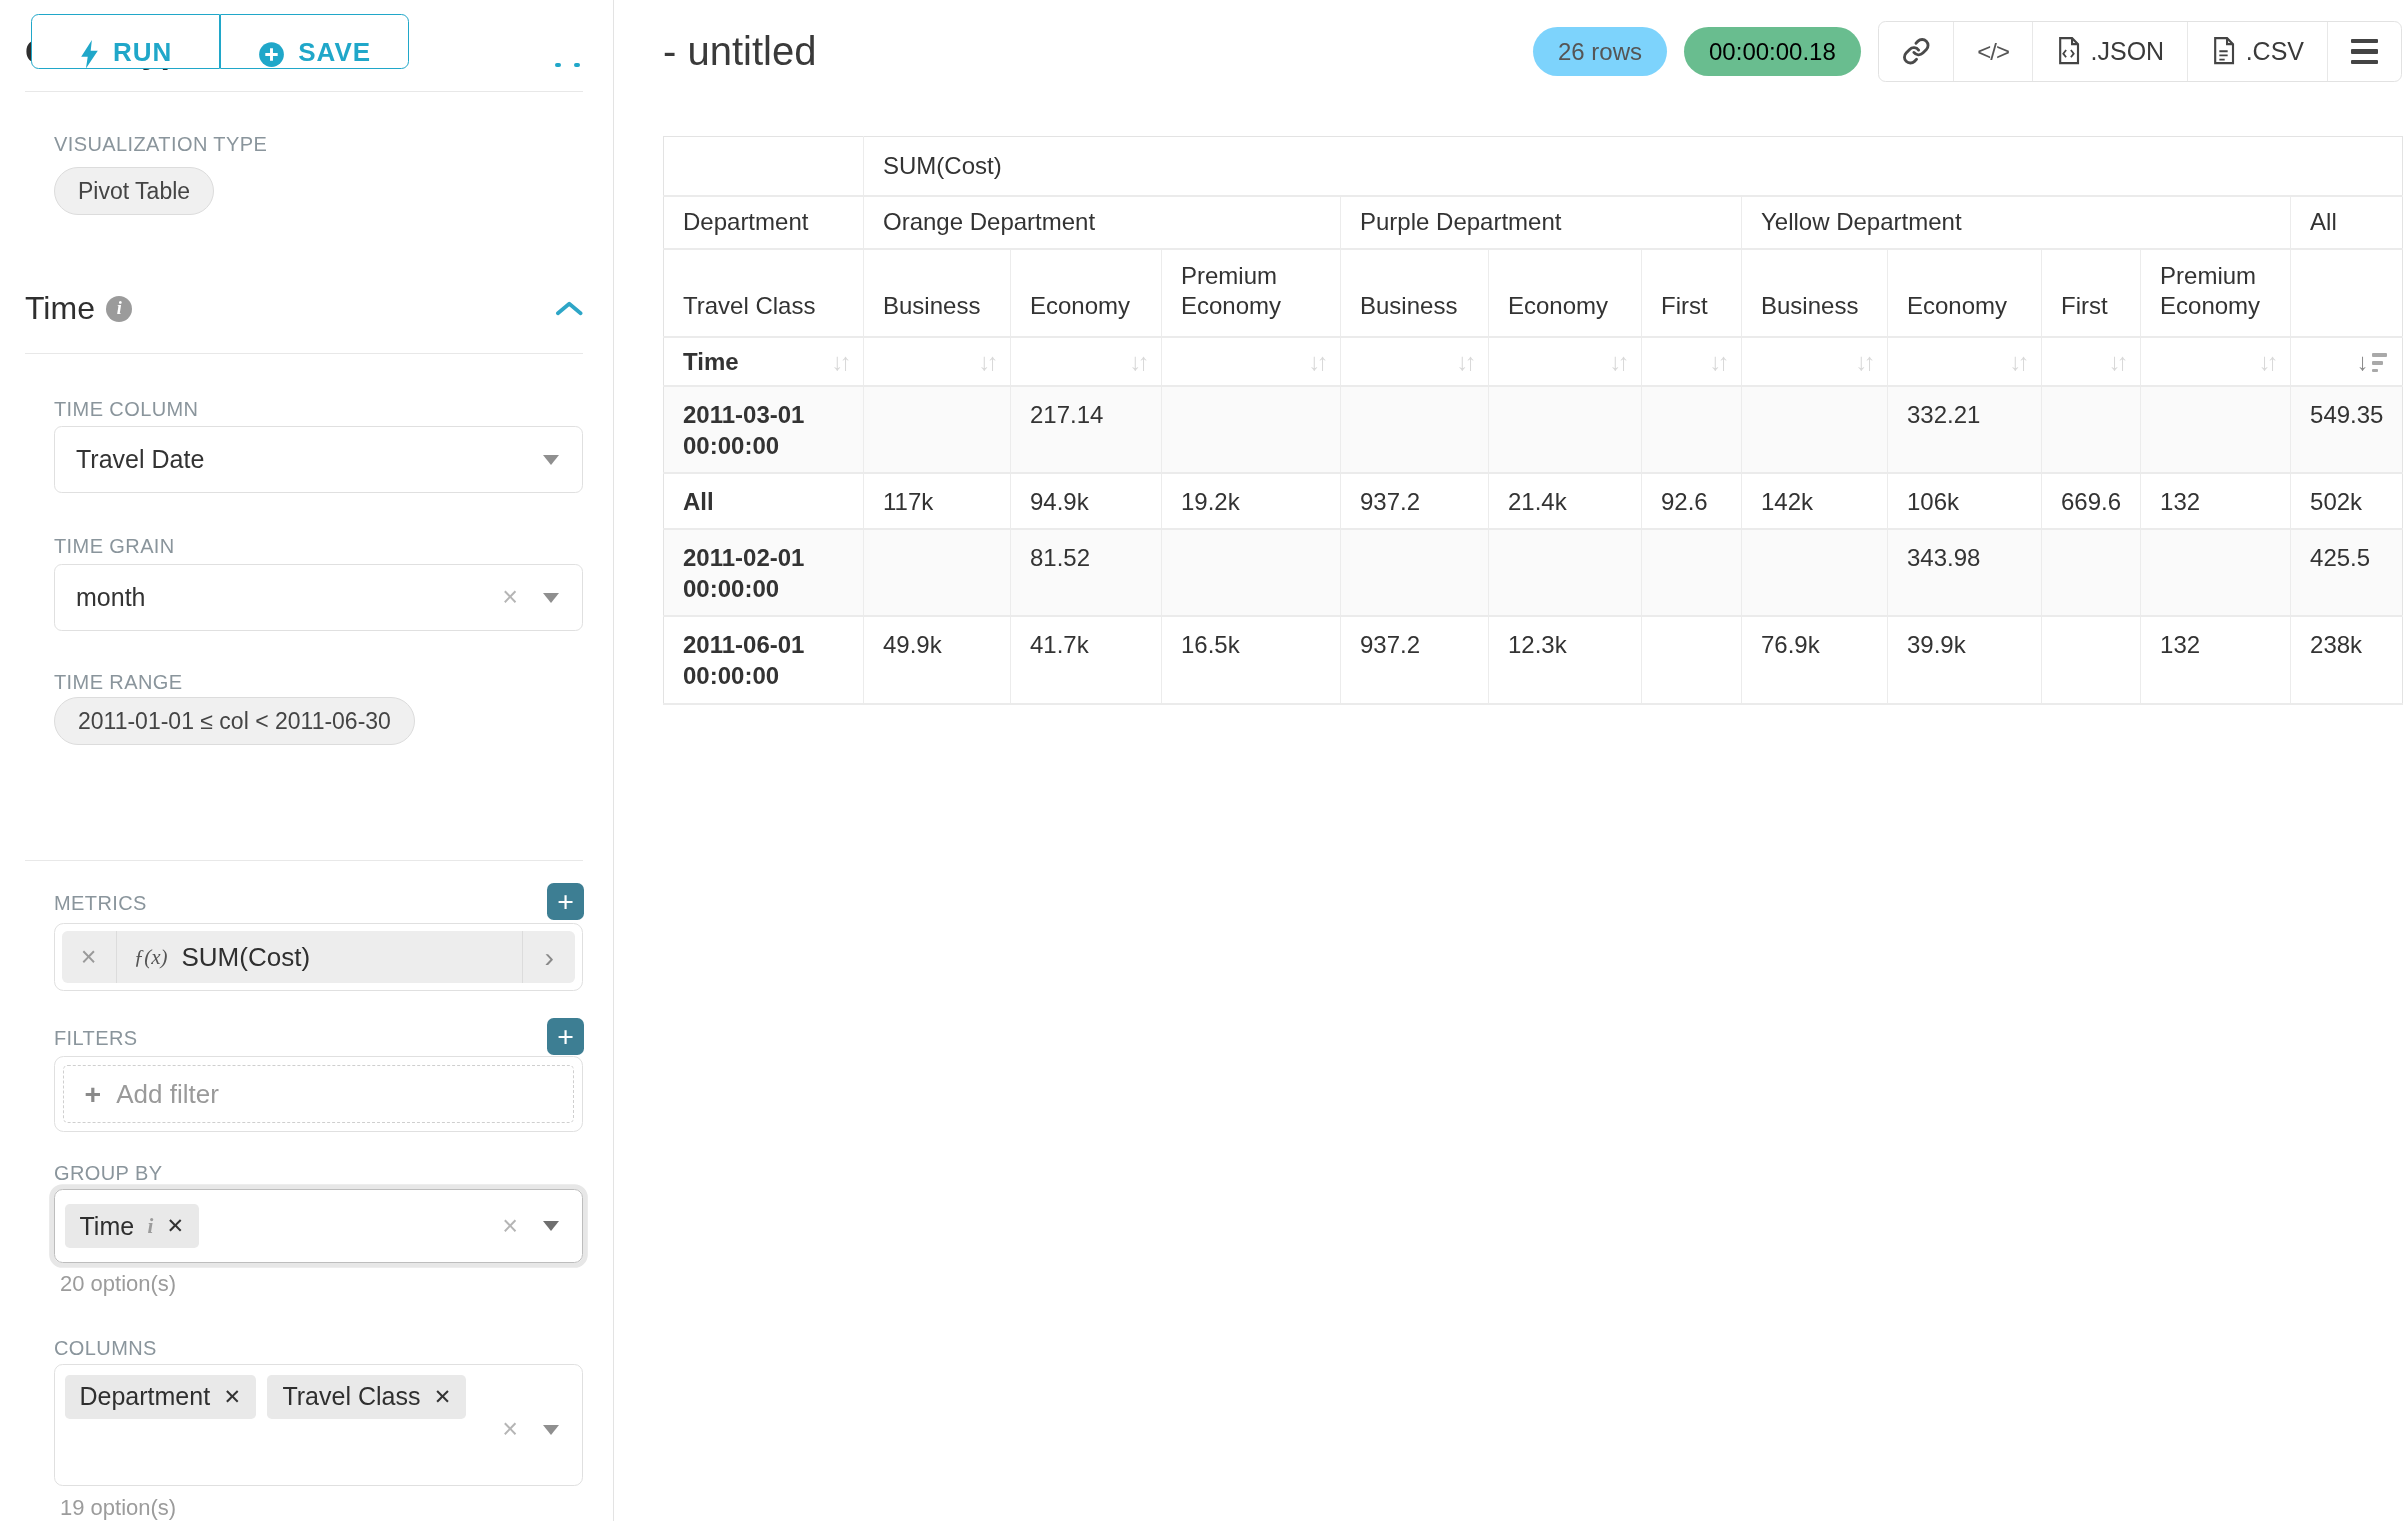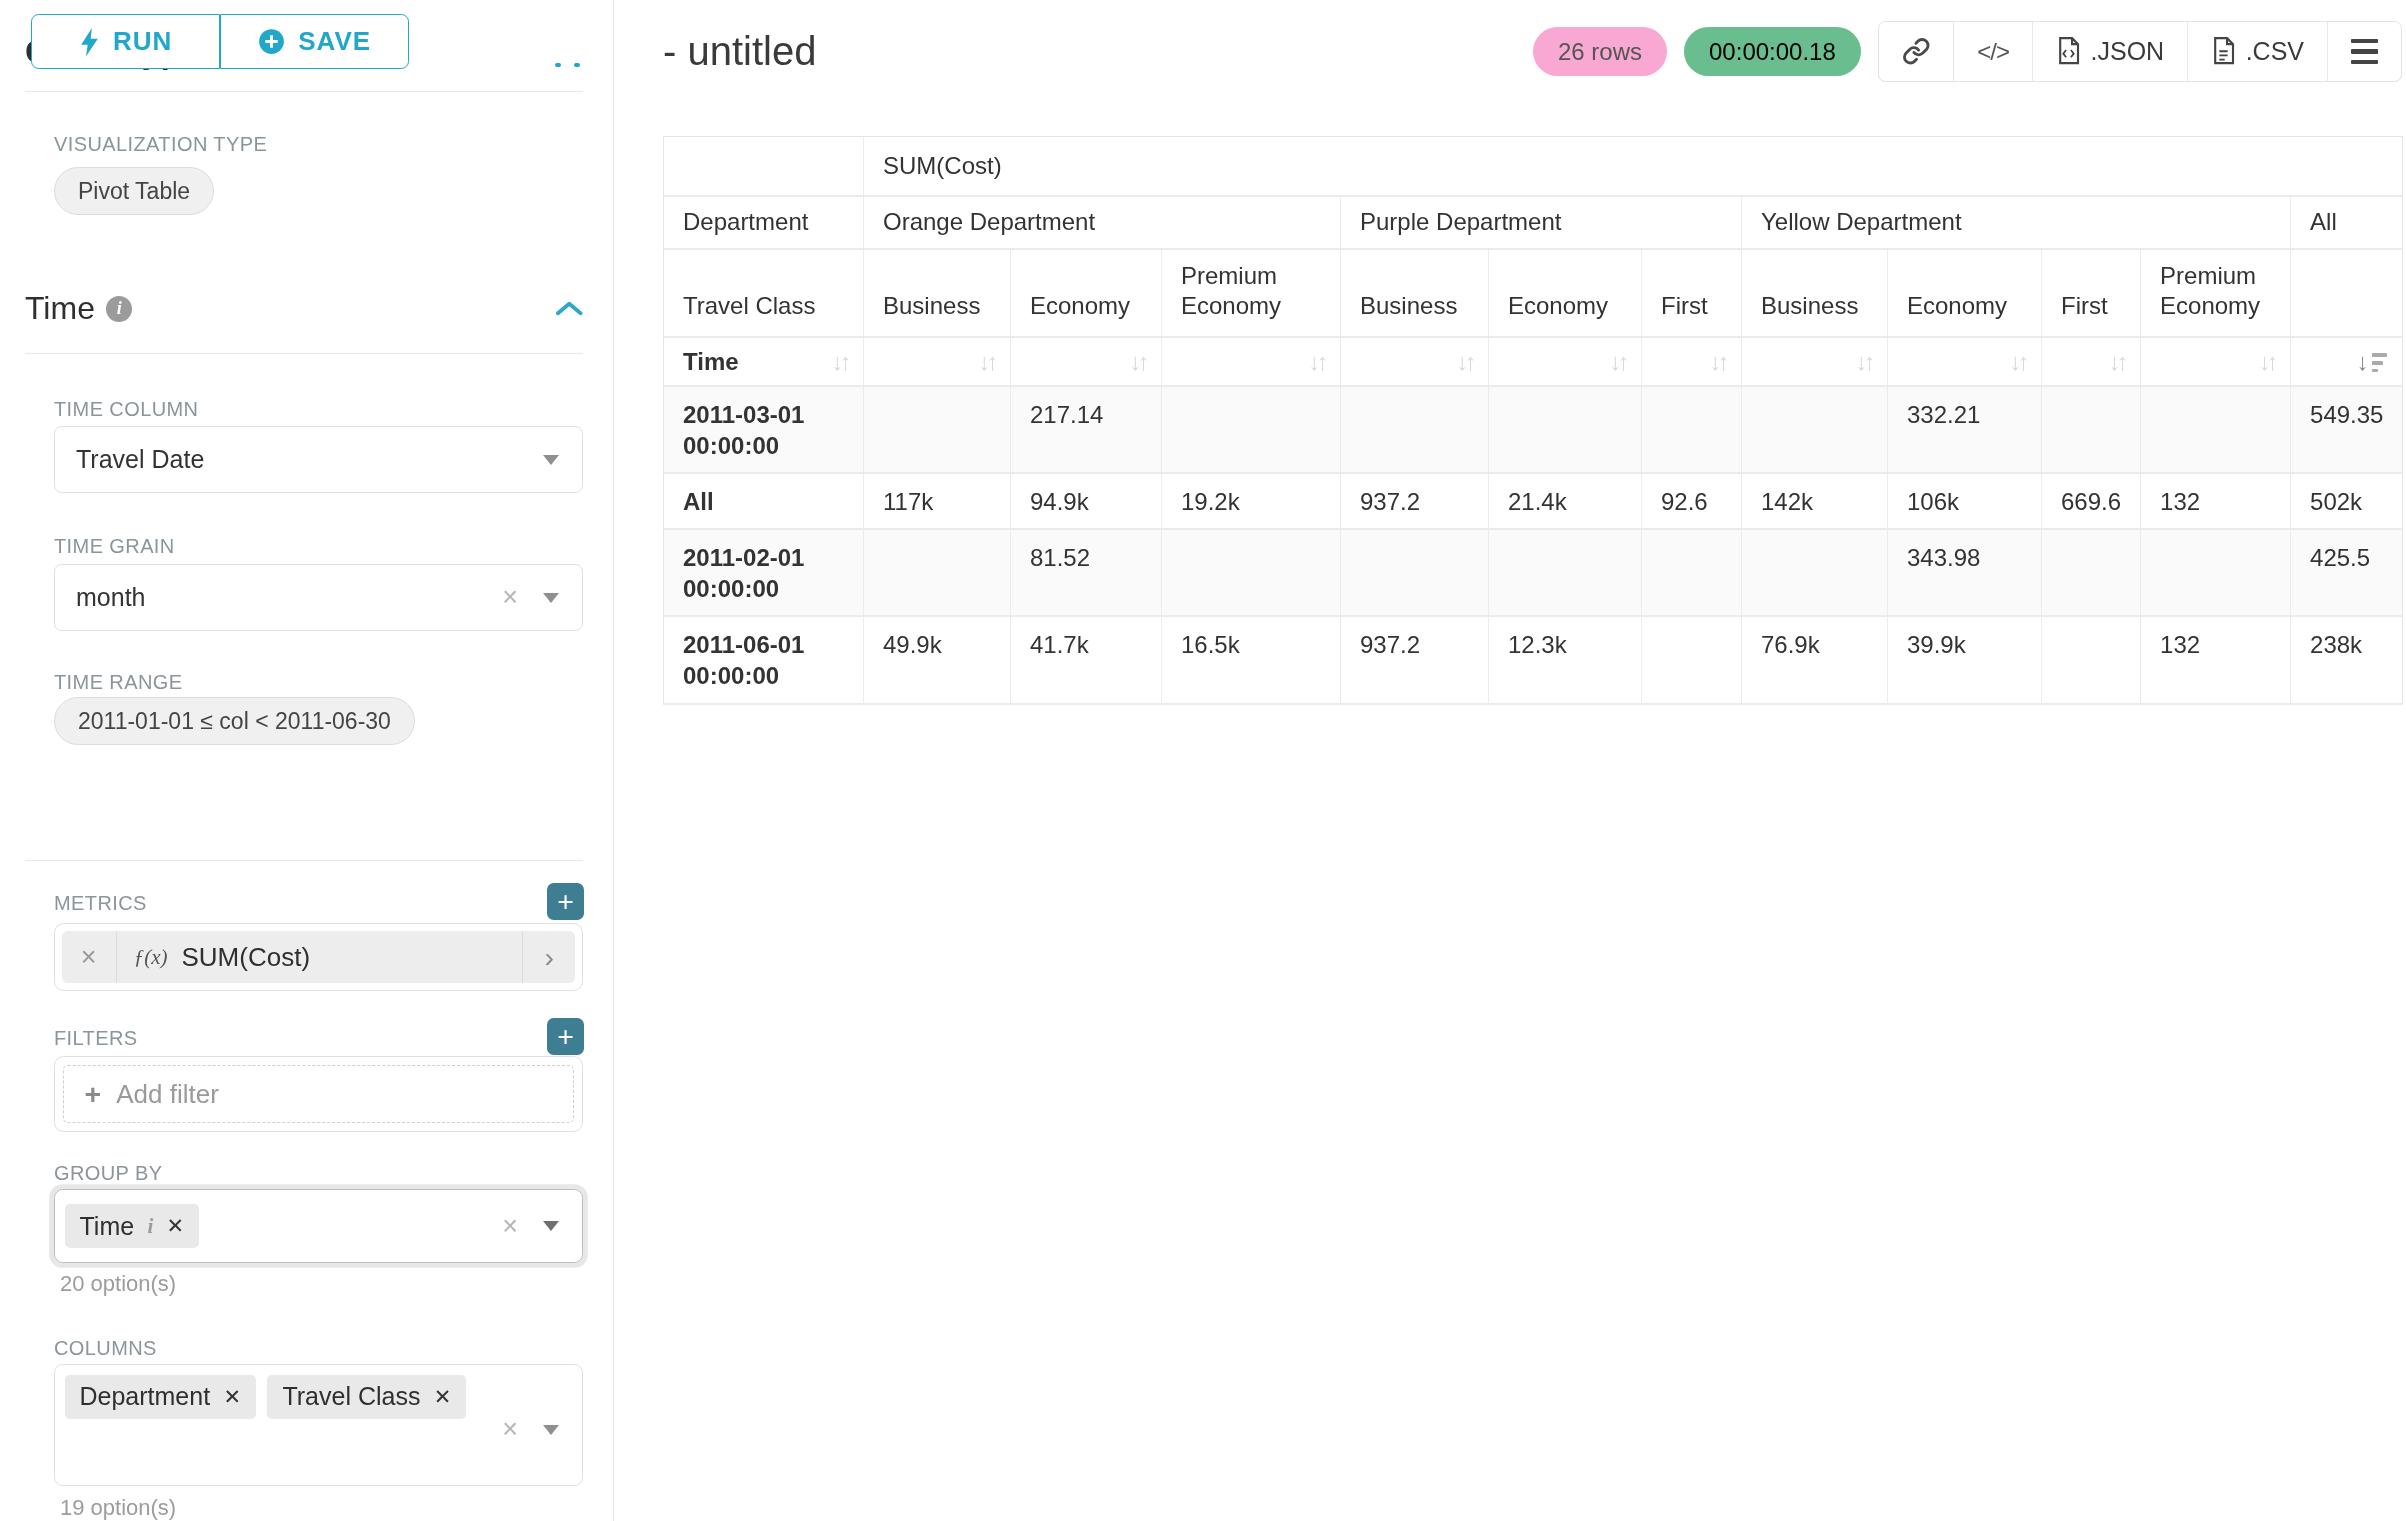--- a/index.html
+++ b/index.html
@@ -4,21 +4,21 @@
 <style>
   * { margin:0; padding:0; box-sizing:border-box; }
   html,body { width:2406px; height:1522px; }
   body { font-family:"Liberation Sans","DejaVu Sans",sans-serif; background:#fff; color:#333; overflow:hidden; }
   .app { position:relative; width:2406px; height:1522px; display:flex; }
 
   
   .panel { position:relative; width:614px; height:1522px; background:#fff; border-right:1.9px solid #e3e3e3; flex:0 0 auto; }
   .clipped-heading { position:absolute; top:32px; left:25px; font-size:34px; color:#2f2f2f; z-index:1; }
   .top-btns { position:absolute; top:14.3px; left:31px; display:flex; z-index:2; }
-  .top-btns button { display:flex; align-items:center; justify-content:center; gap:13.3px; width:189px; height:55px;
+  .top-btns button { display:flex; align-items:flex-end; justify-content:center; gap:13.3px; width:189px; height:55px;
     background:#fff; border:1.9px solid #20a7c9; color:#20a7c9; font-family:inherit; font-size:26px; font-weight:600;
     letter-spacing:1px; cursor:pointer; }
   .top-btns button:first-child { border-right-width:1px; border-radius:7.6px 0 0 7.6px; }
   .top-btns button:last-child  { border-left-width:1px; border-radius:0 7.6px 7.6px 0; }
   .drag-dots { position:absolute; top:63px; left:555px; display:flex; gap:13.3px; z-index:3; }
   .drag-dots i { width:5.7px; height:3.8px; background:#20a7c9; border-radius:1.9px; }
   .hr { position:absolute; left:25px; width:558px; height:0; border-top:1.9px solid #e8e8e8; }
   .hr1{ top:91px; } .hr2{ top:353px; } .hr3{ top:860px; }
 
   .small-label { position:absolute; left:54px; font-size:20px; letter-spacing:0.4px; color:#8a959c; }
@@ -69,21 +69,21 @@
     border-radius:8.6px; padding:9.5px; cursor:text; }
   .columns-select .tagrow { display:flex; gap:11.4px; }
   .columns-select .ctrls { position:absolute; right:0; top:49px; display:flex; align-items:center; }
   .options-note { position:absolute; left:60px; font-size:22px; color:#9c9c9c; }
 
   
   .main { position:relative; flex:1; height:1522px; }
   .main-header { position:absolute; top:21px; left:49px; right:4px; display:flex; align-items:center; }
   .chart-title { font-size:40px; font-weight:400; color:#3a3a3a; }
   .header-right { margin-left:auto; display:flex; align-items:center; gap:17px; }
-  .badge { background:#f9a8d4; border-radius:950px; padding:10.5px 25px; font-size:24px; color:#555; }
+  .badge { background:#7dd3fc; border-radius:950px; padding:10.5px 25px; font-size:24px; color:#555; }
   .badge.timer { background:#69bd8f; color:#000000; }
   .btn-group { display:flex; align-items:stretch; border:1.9px solid #e2e2e2; border-radius:7.6px; background:#fff; height:61px; }
   .btn-group .seg { display:flex; align-items:center; justify-content:center; gap:9.5px; padding:0 23px;
     border-right:1.9px solid #e8e8e8; font-size:25px; color:#3a3a3a; cursor:pointer; background:none; border-top:none; border-bottom:none; border-left:none; font-family:inherit; }
   .btn-group .seg:last-child { border-right:none; }
   .code-glyph { font-size:24px; color:#555; letter-spacing:-1px; }
   .burger { display:flex; flex-direction:column; gap:5.7px; }
   .burger i { width:27px; height:4.8px; background:#444; border-radius:1px; }
 
   

